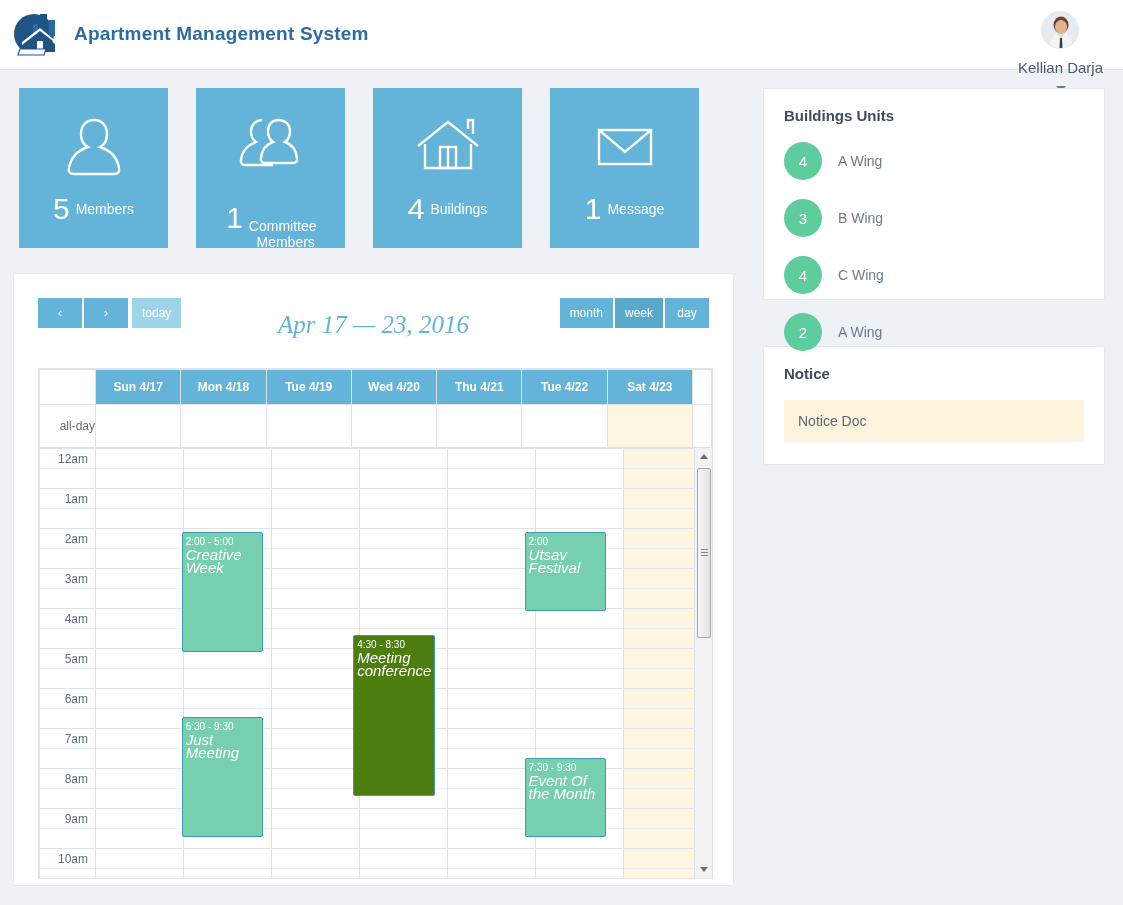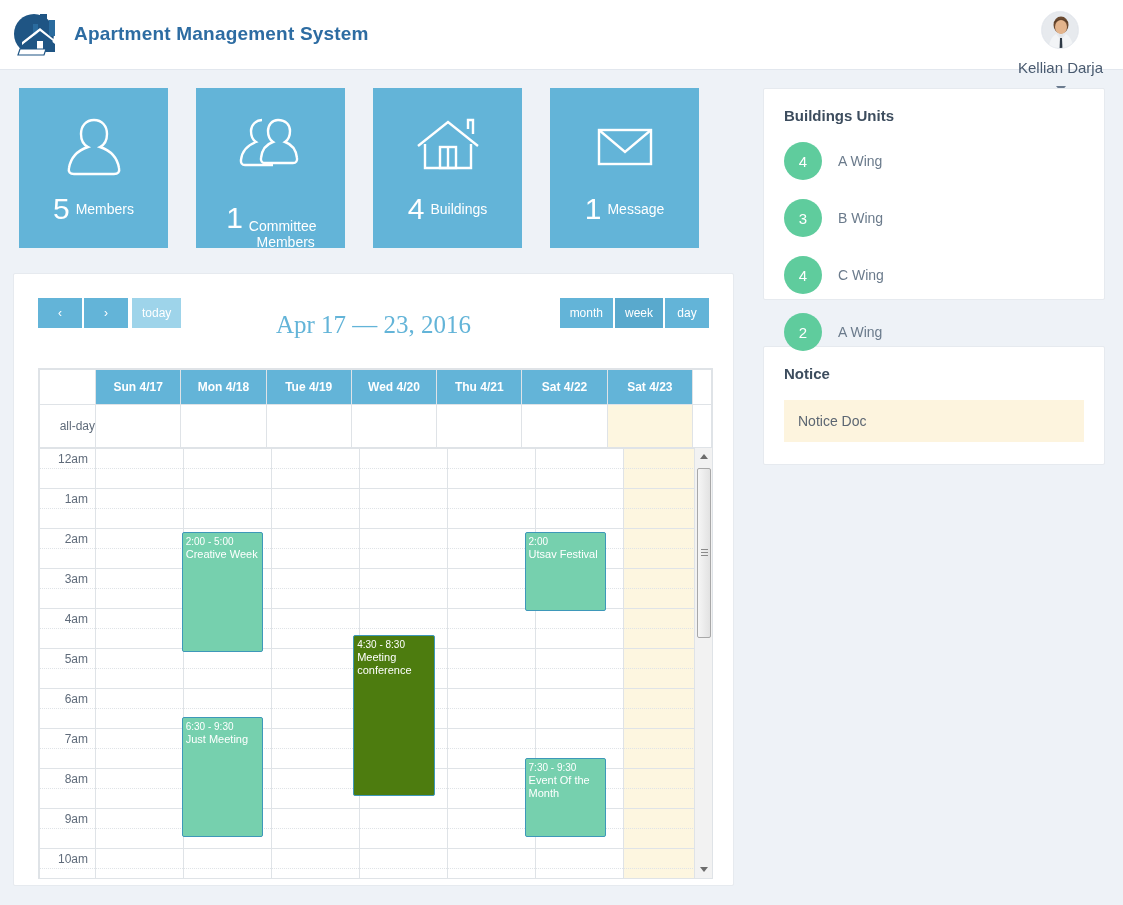--- a/index.html
+++ b/index.html
@@ -120,21 +120,21 @@
     display: flex; align-items: center; justify-content: center;
   }
   .cal-btn.light { background: #9ed4ea; }
   .cal-btn.active { background: #59a9cd; }
   .nav-group { left: 24px; top: 24px; gap: 2px; }
   .today-btn { left: 118px; top: 24px; }
   .view-group { right: 24px; top: 24px; gap: 2px; }
   .cal-title {
     position: absolute; left: 0; right: 0; top: 37px;
     text-align: center; font-family: "Liberation Serif", serif;
-    font-size: 25px; color: #63b4d8; pointer-events: none;
+    font-size: 25px; color: #63b4d8; pointer-events: none; font-style: italic;
   }
 
   
   .cal-grid {
     position: absolute; left: 24px; top: 94px;
     width: 675px; border: 1px solid #dfe3e7;
     background: #ffffff;
   }
   table.cal { border-collapse: collapse; width: 100%; table-layout: fixed; }
   table.cal th, table.cal td { border: 1px solid #dfe3e7; padding: 0; }
@@ -179,21 +179,21 @@
   }
   .event {
     position: absolute;
     background: #76d0ae; border: 1px solid #3e98b9;
     color: #ffffff; font-size: 10px;
     padding: 2px 3px 0 3px; overflow: hidden;
     border-radius: 2px; pointer-events: auto; cursor: pointer;
     line-height: 13px;
   }
   .event .ev-time { display: block; font-size: 10px; }
-  .event .ev-title { display: block; font-size: 11px; }
+  .event .ev-title { display: block; font-size: 15px; font-style: italic; }
 
   
   .cal-scrollbar {
     position: absolute; right: 0; top: 0;
     width: 18px; height: 430px;
     background: #f2f2f2; border-left: 1px solid #dfe3e7;
     cursor: pointer;
   }
   .sb-arrow {
     position: absolute; left: 0; width: 17px; height: 17px;
@@ -380,21 +380,21 @@
           <col class="col-scroll">
       </colgroup>
       <tbody>
           <tr class="hd-row">
         <th class="gutter"></th>
         <th>Sun 4/17</th>
         <th>Mon 4/18</th>
         <th>Tue 4/19</th>
         <th>Wed 4/20</th>
         <th>Thu 4/21</th>
-        <th>Sat 4/22</th>
+        <th>Tue 4/22</th>
         <th>Sat 4/23</th>
         <th class="scrollgutter"></th>
       </tr>
       <tr class="allday-row">
         <td class="axis-cell">all-day</td>
         <td></td>
         <td></td>
         <td></td>
         <td></td>
         <td></td>

